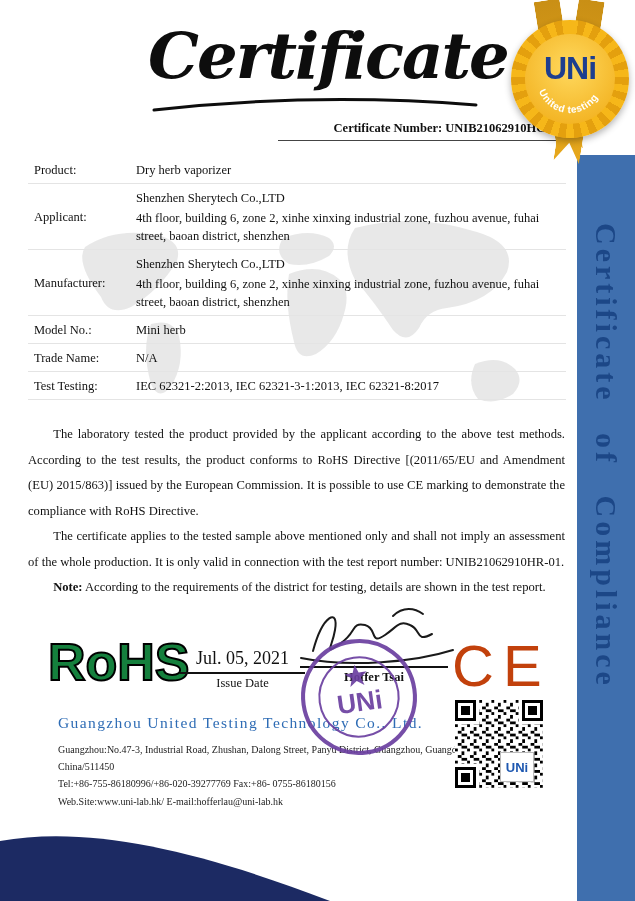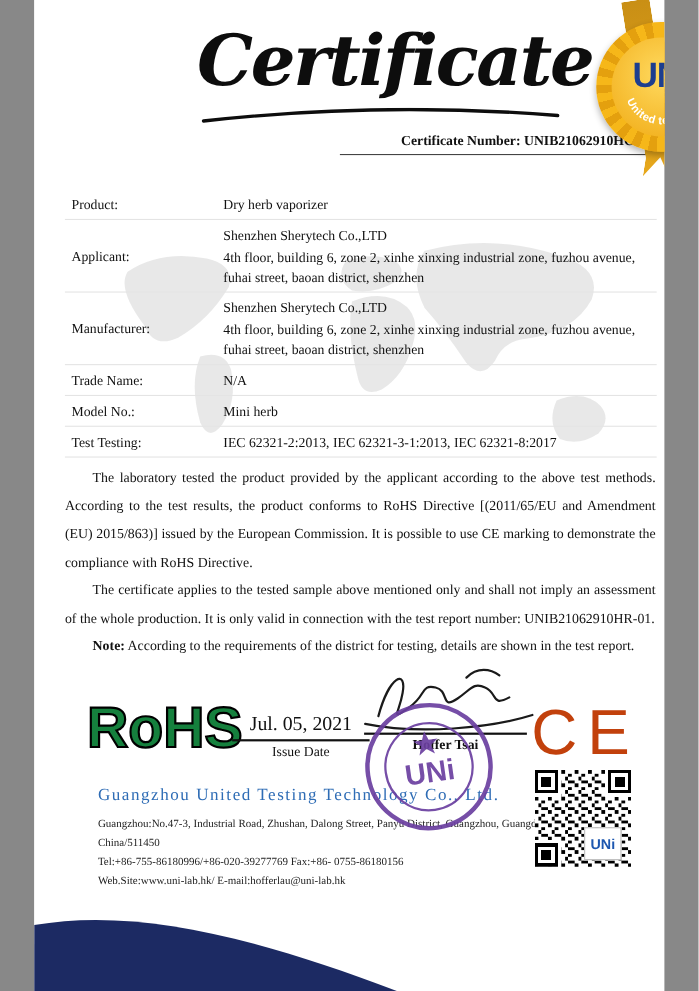--- a/index.html
+++ b/index.html
@@ -1,18 +1,18 @@
 <!DOCTYPE html>
 <html><head>
 <meta charset="utf-8">
 <style>
   * { margin:0; padding:0; box-sizing:border-box; }
   body { background:#888; font-family:"Liberation Serif", serif; }
   .page {
-    position:relative; width:573px; height:901px; background:#fff;
+    position:relative; width:635px; height:901px; background:#fff;
     overflow:hidden; margin:0 auto; font-family:"Liberation Serif", serif; color:#111;
   }
 
   
   .map-watermark { position:absolute; left:55px; top:212px; width:520px; height:220px; opacity:.55; z-index:0; }
   .map-watermark path { fill:#d6d6d6; }
 
   
   .title {
     position:absolute; left:148px; top:18px; width:330px; text-align:center;
@@ -48,24 +48,24 @@
          background:repeating-conic-gradient(#f6b719 0 8deg, #e4a00e 8deg 16deg);
          box-shadow:0 3px 7px rgba(0,0,0,.3); }
   .disc { position:absolute; left:14px; top:14px; width:90px; height:90px; border-radius:50%;
           background:radial-gradient(circle at 50% 38%, #ffd95e, #f0aa14);
           display:flex; align-items:center; justify-content:center; }
   .uni-logo { font-family:"Liberation Sans", sans-serif; font-weight:bold; font-size:32px;
               color:#1d3e8f; margin-top:-22px; letter-spacing:-1px; }
   .badge-arc { position:absolute; left:0; top:0; width:90px; height:90px; }
 
   
-  .fields { position:absolute; left:28px; top:172px; width:538px; font-size:12.5px; line-height:18px; z-index:2; }
+  .fields { position:absolute; left:28px; top:156px; width:538px; font-size:12.5px; line-height:18px; z-index:2; }
   .frow { display:flex; align-items:center; padding:5px 0 4px; border-bottom:1px solid #e4e4e4; }
   .flabel { width:108px; flex:none; padding-left:6px; }
-  .fval { flex:1;margin-left:36px; }
+  .fval { flex:1; }
   .company { margin-bottom:2px; }
 
   
   .bodytext { position:absolute; left:28px; top:422px; width:537px; font-size:12.6px;
               line-height:25.5px; text-align:justify; z-index:2; }
   .bodytext p { text-indent:2em; }
 
   
   .rohs { position:absolute; left:48px; top:632px; font-family:"Liberation Sans", sans-serif;
           font-weight:bold; font-size:52px; color:#15803d; letter-spacing:0;
@@ -153,26 +153,26 @@
       </div>
     </div>
     <div class="frow">
       <div class="flabel">Manufacturer:</div>
       <div class="fval">
         <div class="company">Shenzhen Sherytech Co.,LTD</div>
         <div>4th floor, building 6, zone 2, xinhe xinxing industrial zone, fuzhou avenue, fuhai street, baoan district, shenzhen</div>
       </div>
     </div>
     <div class="frow">
+      <div class="flabel">Model No.:</div>
+      <div class="fval">Mini herb</div>
+    </div>
+    <div class="frow">
       <div class="flabel">Trade Name:</div>
       <div class="fval">N/A</div>
-    </div>
-    <div class="frow">
-      <div class="flabel">Model No.:</div>
-      <div class="fval">Mini herb</div>
     </div>
     <div class="frow">
       <div class="flabel">Test Testing:</div>
       <div class="fval">IEC 62321-2:2013, IEC 62321-3-1:2013, IEC 62321-8:2017</div>
     </div>
   </div>
 
   <div class="bodytext">
     <p>The laboratory tested the product provided by the applicant according to the above test methods. According to the test results, the product conforms to RoHS Directive [(2011/65/EU and Amendment (EU) 2015/863)] issued by the European Commission. It is possible to use CE marking to demonstrate the compliance with RoHS Directive.</p>
     <p>The certificate applies to the tested sample above mentioned only and shall not imply an assessment of the whole production. It is only valid in connection with the test report number: UNIB21062910HR-01.</p>

